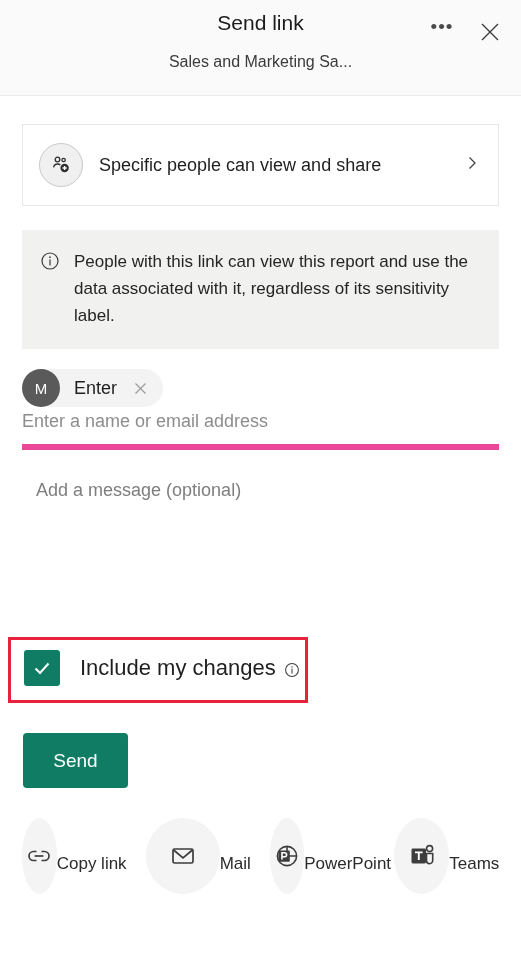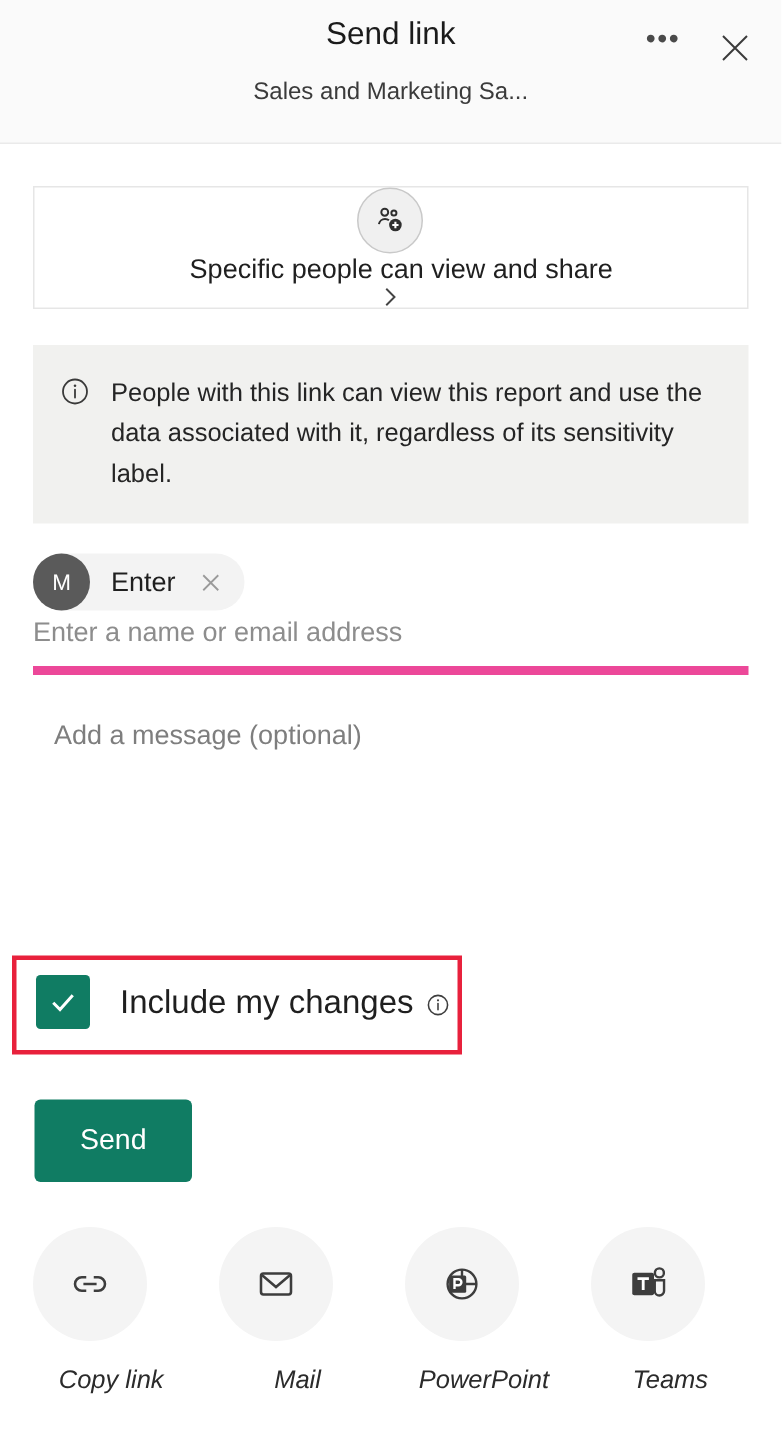--- a/index.html
+++ b/index.html
@@ -83,21 +83,20 @@
   .permission-card {
     margin-top: 28px;
     height: 82px;
     border: 1px solid #e6e6e6;
     background: #ffffff;
     display: flex;
     align-items: center;
     padding: 0 18px 0 16px;
     box-sizing: border-box;
     cursor: pointer;
-    flex-direction: column;
   }
   .perm-icon-circle {
     width: 42px;
     height: 42px;
     border-radius: 50%;
     border: 1px solid #c9c9c9;
     background: #f0f0f0;
     display: flex;
     align-items: center;
     justify-content: center;
@@ -281,24 +280,24 @@
     left: 0;
     right: 0;
     top: 818px;
     display: flex;
     justify-content: space-around;
     padding: 0 12px;
     box-sizing: border-box;
   }
   .action-item {
     display: flex;
-    flex-direction: column;
+    flex-direction: row;
+    align-items: center;
     width: 105px;
     cursor: pointer;
-    font-style: italic;
   }
   .action-circle {
     width: 76px;
     height: 76px;
     border-radius: 50%;
     background: #f4f4f4;
     display: flex;
     align-items: center;
     justify-content: center;
     color: #3d3d3d;

